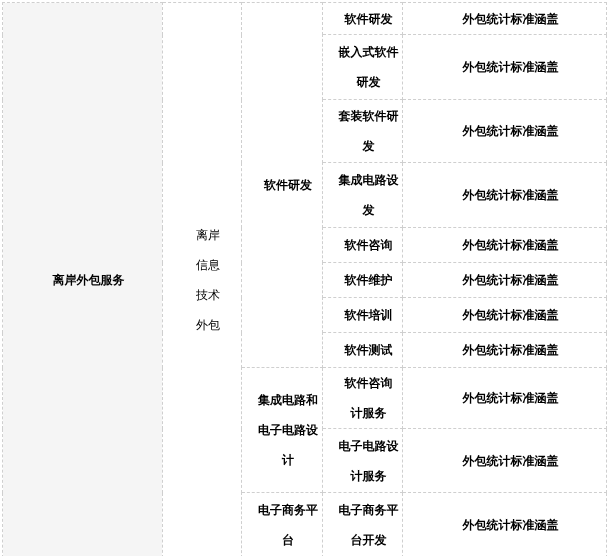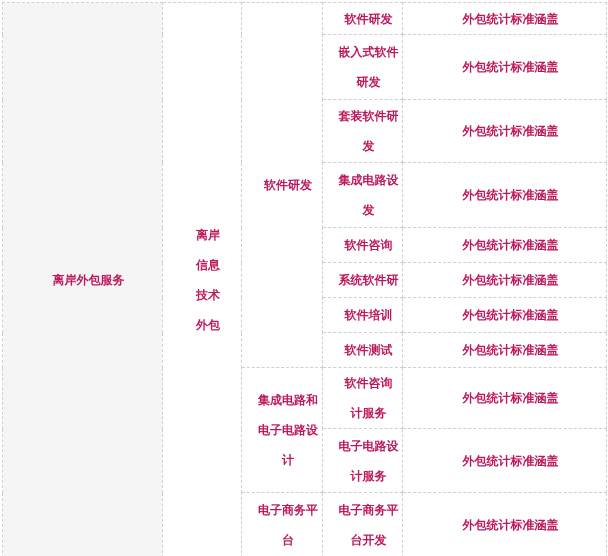--- a/index.html
+++ b/index.html
@@ -15,37 +15,37 @@
     border-collapse: collapse;
     table-layout: fixed;
     margin: 2px;
     width: 604px;
   }
   table.class-table td {
     border: 1px dashed #cfcfcf;
     text-align: center;
     vertical-align: middle;
     font-size: 12px;
-    color: #be185d;
+    color: #000000;
     white-space: pre-line;
     line-height: 30px;
     padding: 0 2px 0 14px;
     overflow: hidden;
   }
   td.root-cell {
     background: #f5f5f5;
     color: #ee8a1c;
     font-weight: bold;
     text-align: left;
     padding-left: 21px;
     white-space: nowrap;
   }
   td.parent-cell {
     color: #4a7dcb;
-    font-weight: bold;
+    font-weight: normal;
     line-height: 33px;
   }
   td.cat-cell, td.item-cell {
     font-weight: bold;
   }
   td.coverage-cell {
     color: #b3aba2;
     font-weight: bold;
   }
   tr.r1  { height: 32px; }
@@ -95,21 +95,21 @@
     <tr class="r4">
       <td class="item-cell">集成电路设
 发</td>
       <td class="coverage-cell">外包统计标准涵盖</td>
     </tr>
     <tr class="r5">
       <td class="item-cell">软件咨询</td>
       <td class="coverage-cell">外包统计标准涵盖</td>
     </tr>
     <tr class="r6">
-      <td class="item-cell">系统软件研</td>
+      <td class="item-cell">软件维护</td>
       <td class="coverage-cell">外包统计标准涵盖</td>
     </tr>
     <tr class="r7">
       <td class="item-cell">软件培训</td>
       <td class="coverage-cell">外包统计标准涵盖</td>
     </tr>
     <tr class="r8">
       <td class="item-cell">软件测试</td>
       <td class="coverage-cell">外包统计标准涵盖</td>
     </tr>

